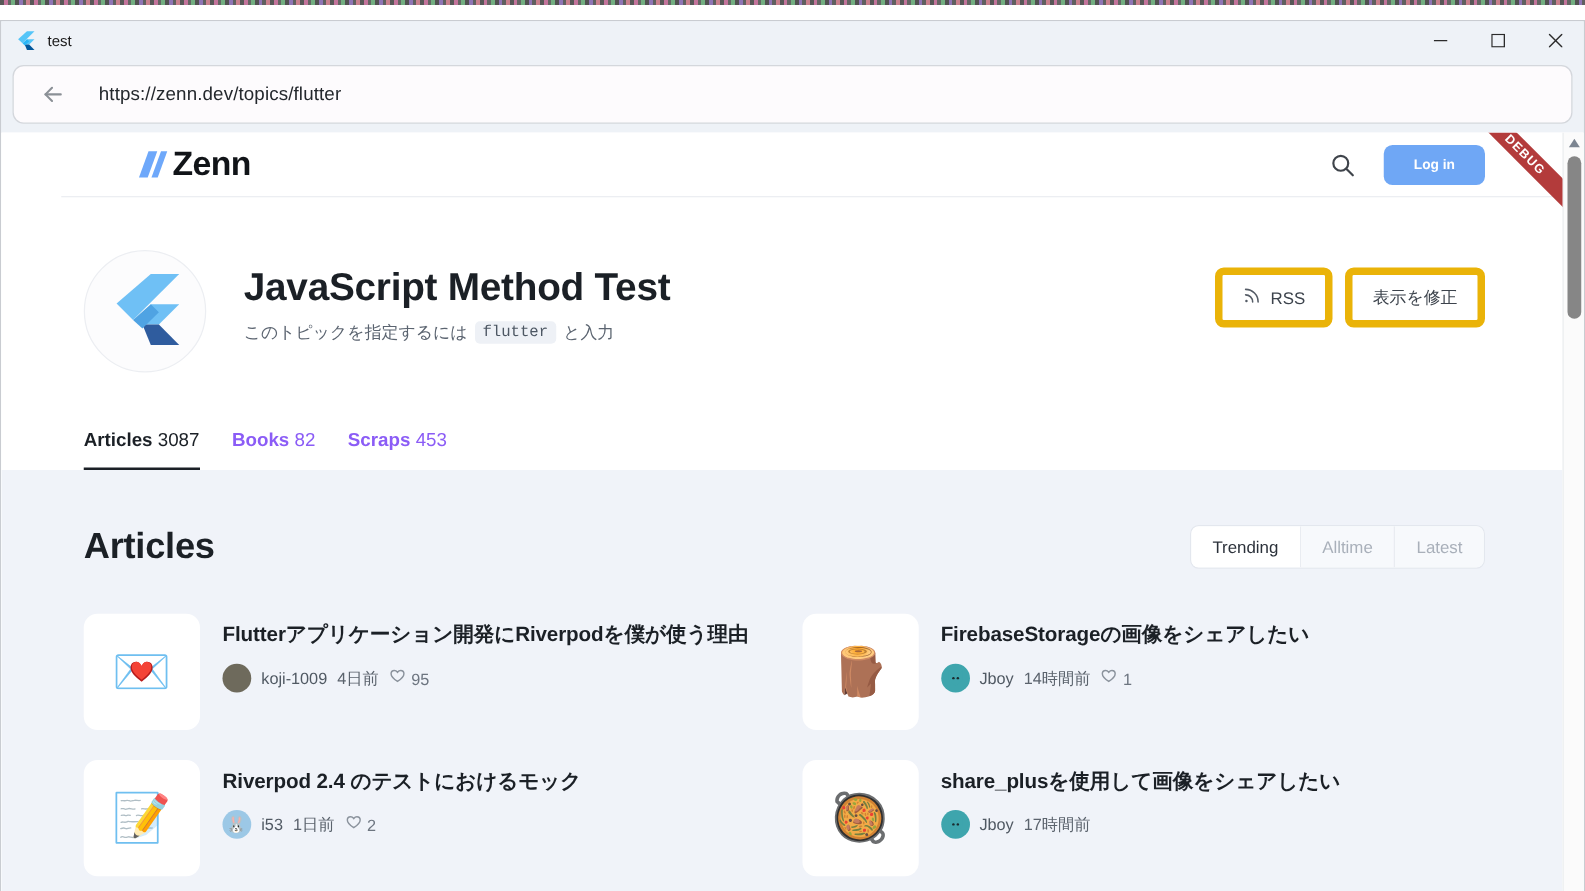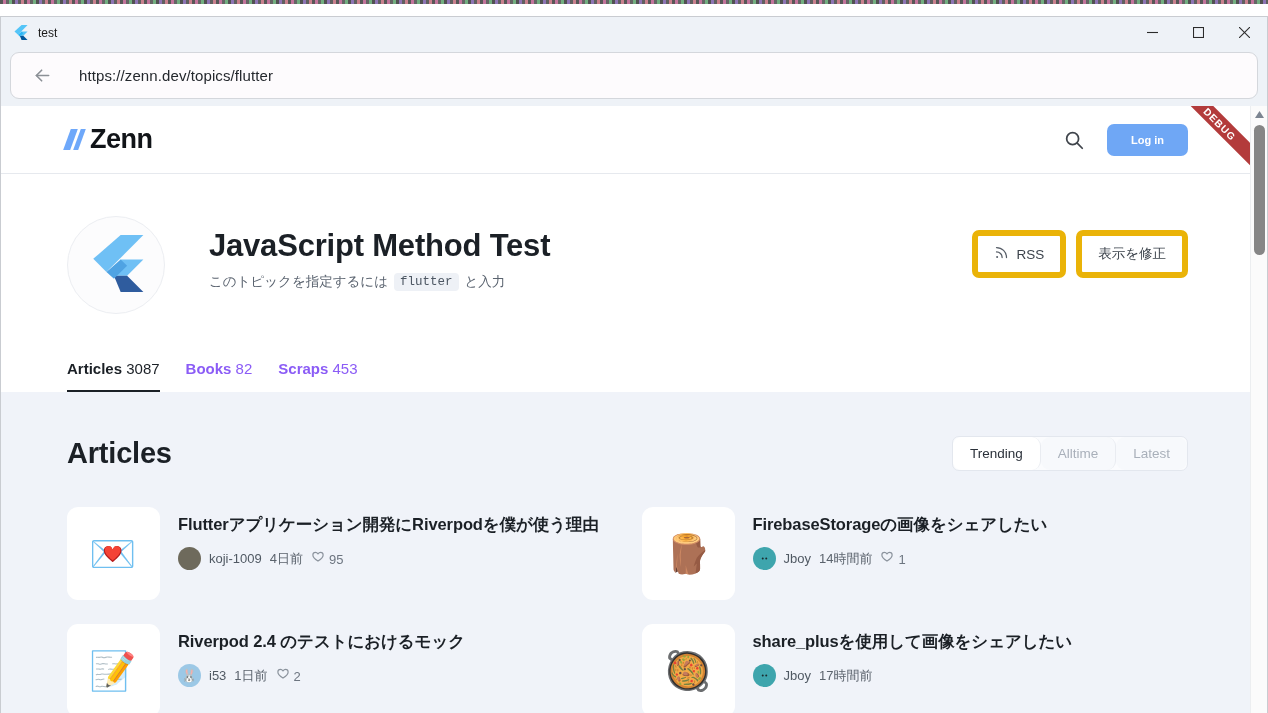--- a/index.html
+++ b/index.html
@@ -109,25 +109,26 @@
   }
   .page {
     flex: 1 1 auto;
     background: #ffffff;
     overflow: hidden;
     position: relative;
   }
 
   
   .site-header {
-    height: 68px;
+    height: 52px;
     background: #fff;
     border-bottom: 1px solid #e6e9ee;
     display: flex; align-items: center;
     padding: 0 62px 0 66px;
+    margin-left: 48px;
   }
   .zenn-logo { display: flex; align-items: center; gap: 2px; }
   .slashes { display: flex; gap: 3px; margin-right: 6px; }
   .slash {
     width: 7px; height: 21px;
     background: #6ea8fa;
     transform: skewX(-20deg);
   }
   .slash.s2 { width: 5px; }
   .zenn-word {
@@ -154,21 +155,21 @@
   .topic-row { display: flex; align-items: flex-start; }
   .topic-avatar {
     width: 98px; height: 98px;
     border-radius: 50%;
     background: #fcfcfd;
     border: 1px solid #eceef2;
     display: flex; align-items: center; justify-content: center;
     flex: 0 0 98px;
     overflow: hidden;
   }
-  .topic-meta { margin-left: 44px; padding-top: 12px; }
+  .topic-meta { margin-left: 30px; padding-top: 12px; }
   .topic-title {
     font-size: 31px; font-weight: bold;
     color: #1b2026; letter-spacing: -0.2px;
   }
   .topic-sub {
     margin-top: 9px;
     font-size: 13.5px; color: #5b6470;
     display: flex; align-items: center; gap: 6px;
   }
   .code-chip {
@@ -232,21 +233,20 @@
     border-radius: 7px;
     overflow: hidden;
   }
   .seg-item {
     font-size: 13.5px;
     padding: 9px 17px;
     color: #a9b0ba;
     cursor: pointer;
     border-right: 1px solid #e9ecf1;
     background: #f7f9fc;
-    border-radius: 9px;
   }
   .seg-item:last-child { border-right: none; }
   .seg-item.active { color: #2b313a; background: #ffffff; }
 
   
   .grid {
     margin-top: 36px;
     display: grid;
     grid-template-columns: 1fr 1fr;
     column-gap: 28px;

